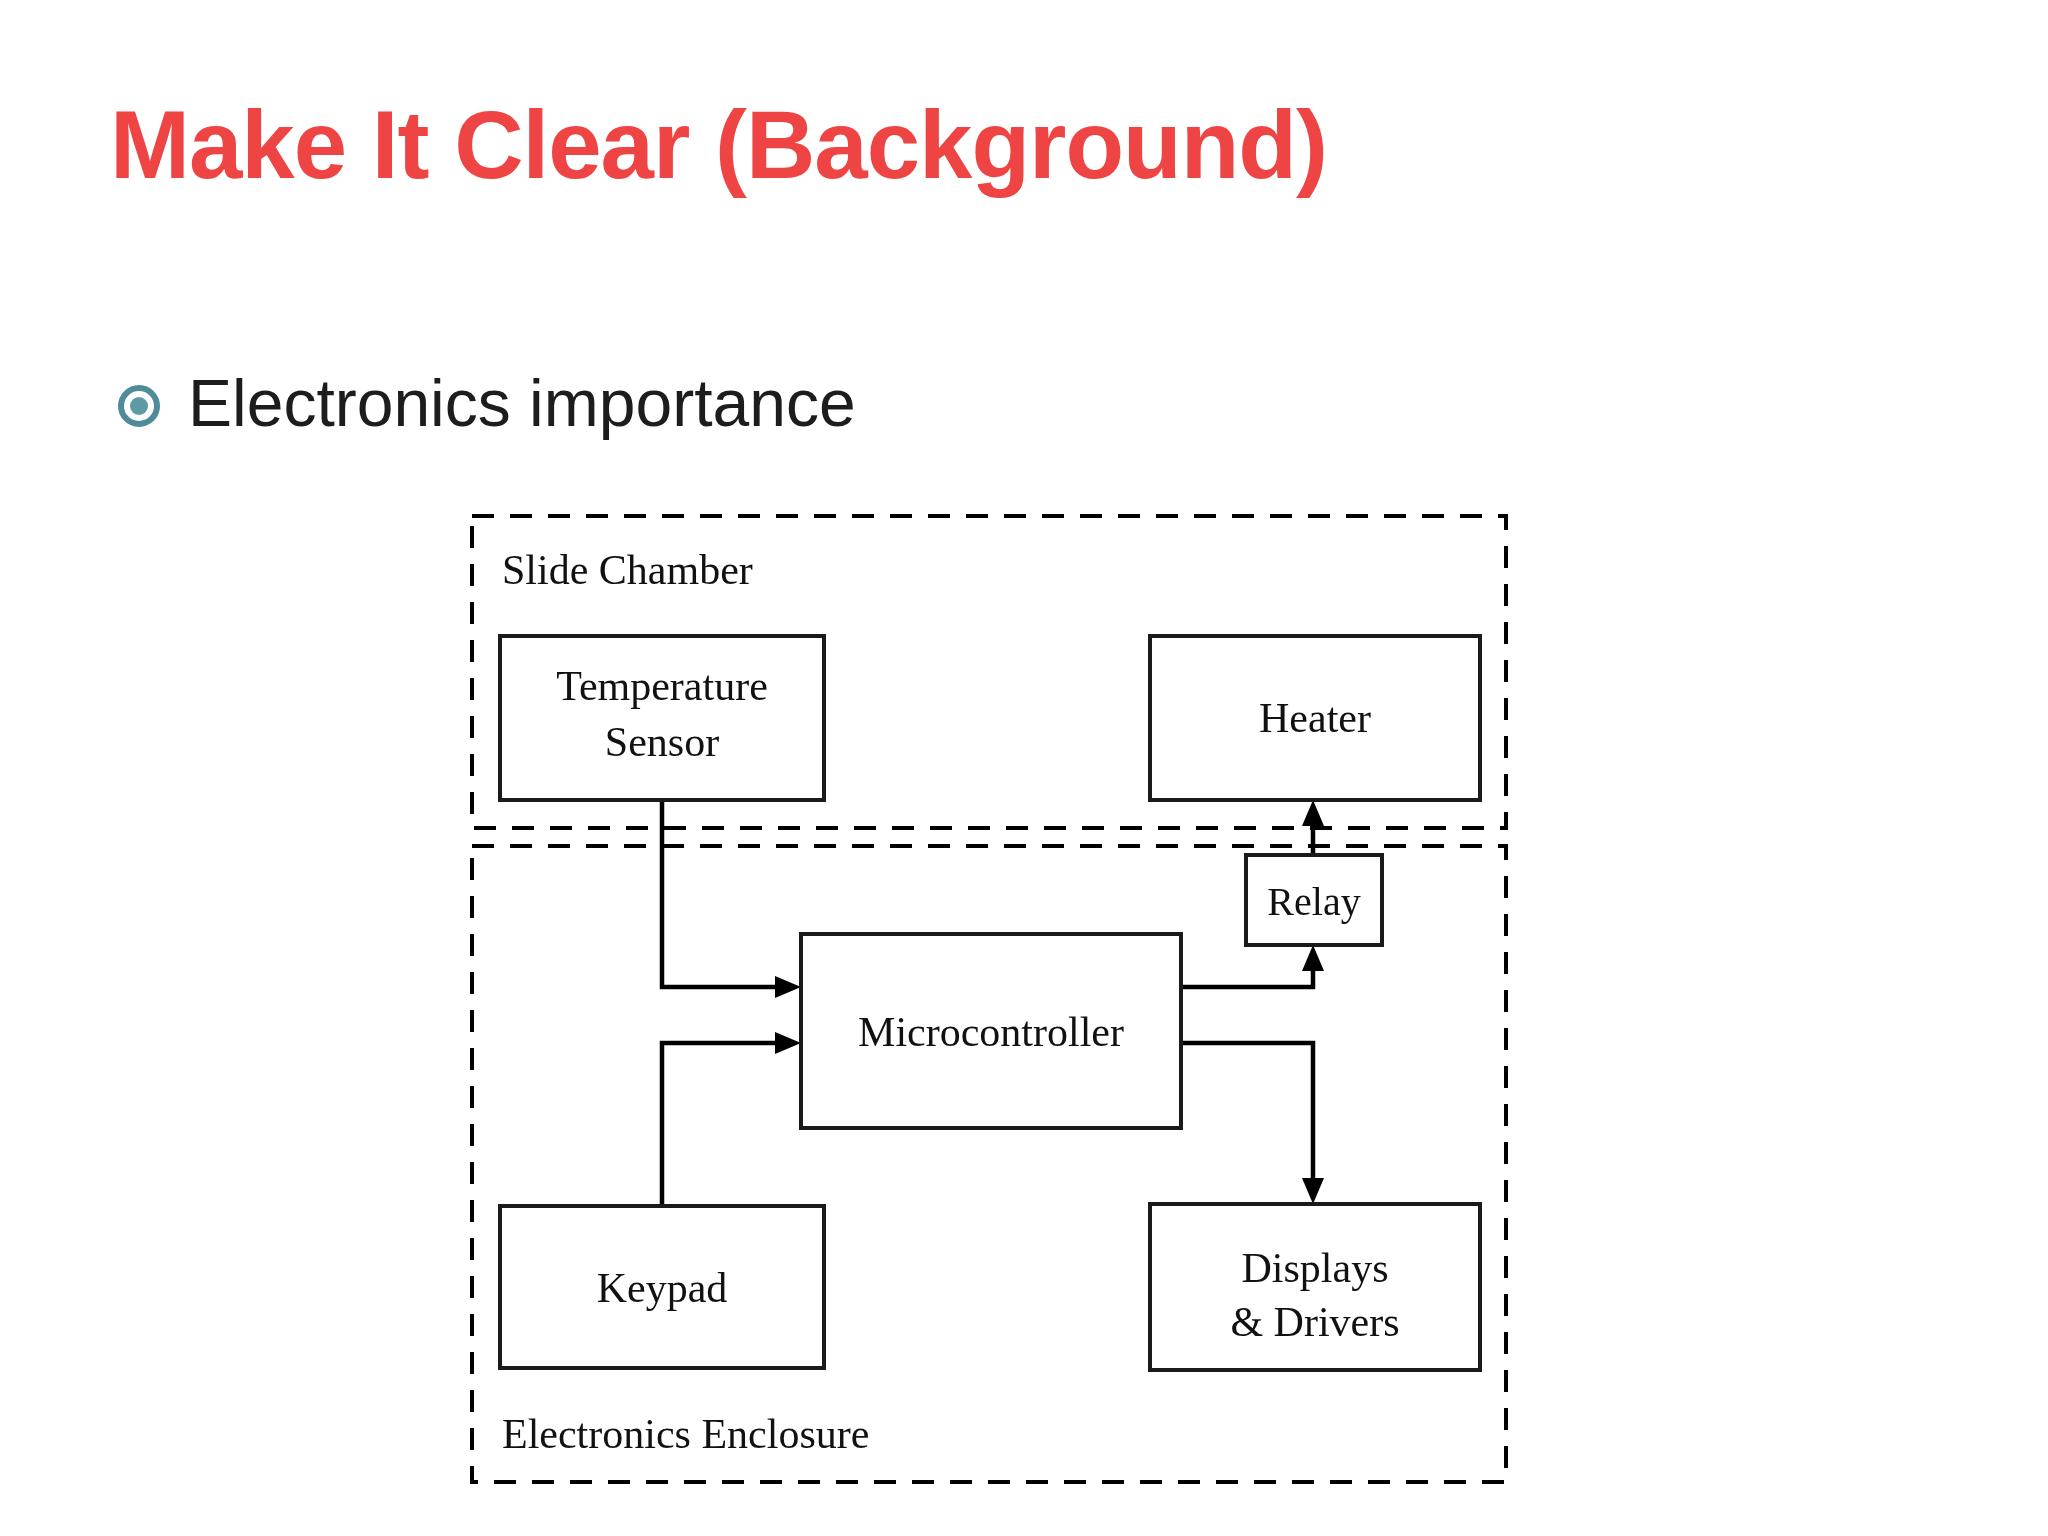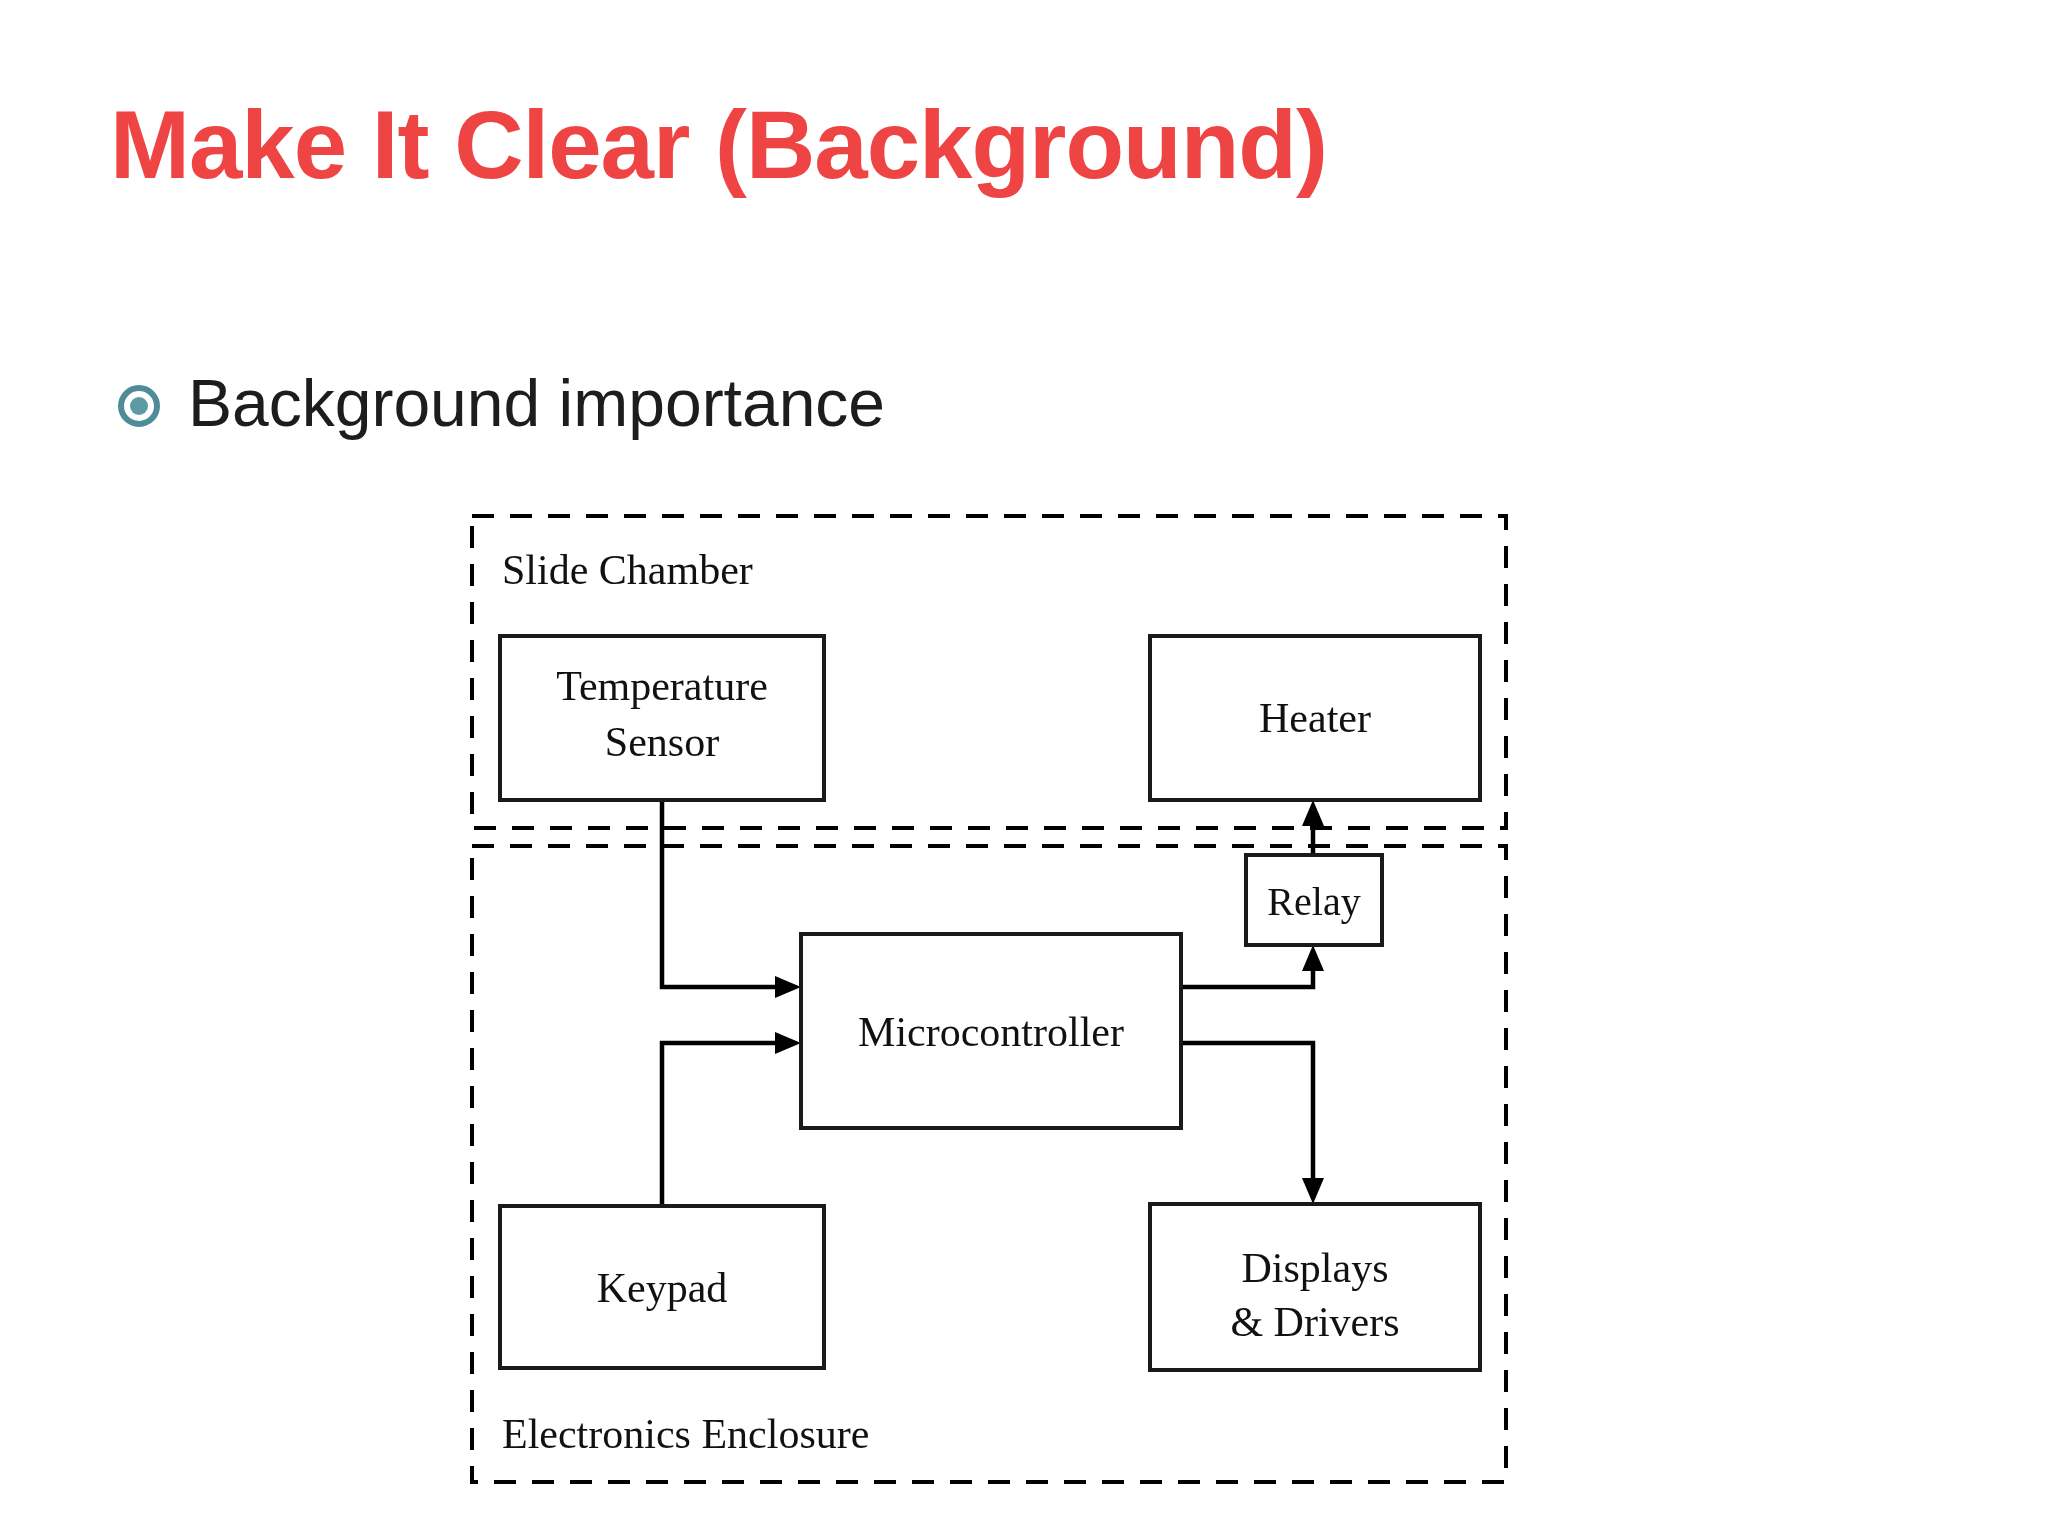--- a/index.html
+++ b/index.html
@@ -118,21 +118,21 @@
     font-size: 40px;
   }
 </style>
 </head>
 <body>
 
 <div id="slide-title">Make It Clear (Background)</div>
 
 <div id="bullet-row">
   <span id="bullet-icon"></span>
-  <span id="bullet-text">Background importance</span>
+  <span id="bullet-text">Electronics importance</span>
 </div>
 
 <div id="diagram-wrap">
 <svg id="diagram-svg" width="2048" height="1536" viewBox="0 0 2048 1536" xmlns="http://www.w3.org/2000/svg">
 
   <rect class="dash-box" x="448" y="516" width="1034" height="312"></rect>
   <text class="dlabel-region" x="478" y="584">Slide Chamber</text>
 
   <rect class="dash-box" x="448" y="846" width="1034" height="636"></rect>
   <text class="dlabel-region" x="478" y="1448">Electronics Enclosure</text>

